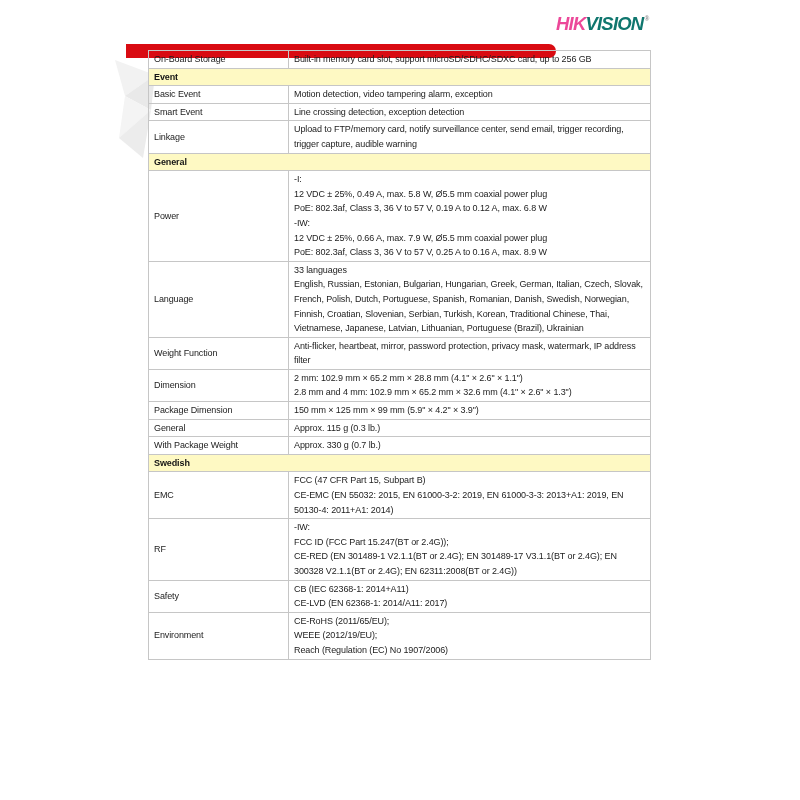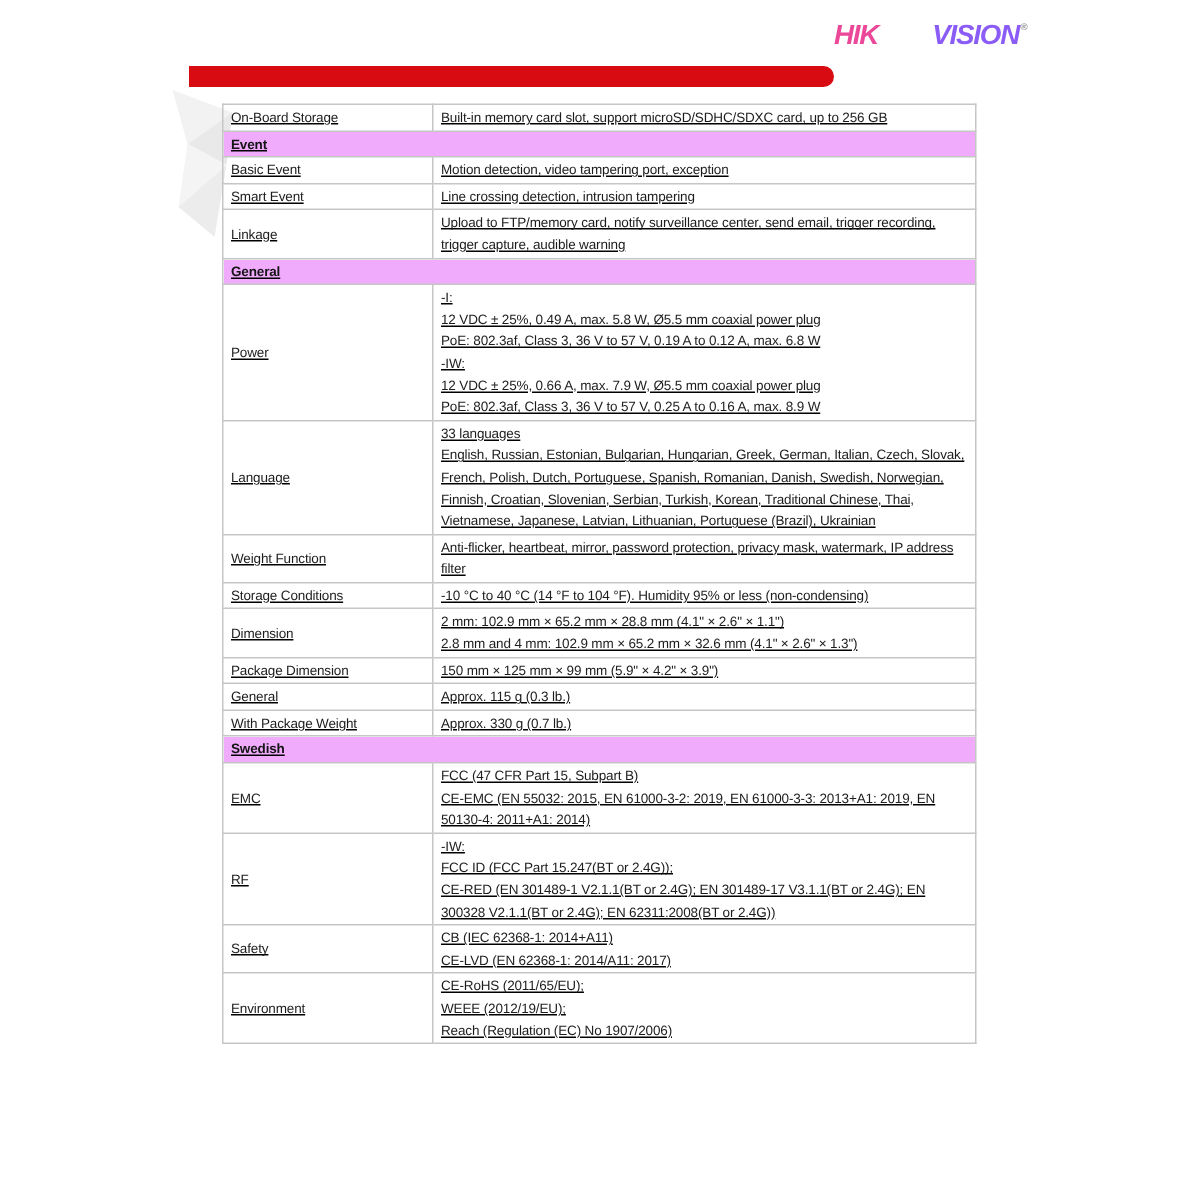--- a/index.html
+++ b/index.html
@@ -55,23 +55,22 @@
     left: 111px;
     top: 58px;
     width: 48px;
     height: 108px;
     pointer-events: none;
   }
   
   .spec-table-wrap {
     position: absolute;
     left: 148px;
-    top: 69px;
+    top: 50px;
     width: 502px;
-    text-decoration: underline;
   }
   table.spec {
     border-collapse: collapse;
     width: 502px;
     table-layout: fixed;
     font-size: 9px;
     letter-spacing: -0.1px;
     color: #1c1c1c;
   }
   table.spec col.c-label { width: 140px; }
@@ -79,32 +78,32 @@
   table.spec td {
     border: 1px solid #c6c6c6;
     padding: 1px 6px 1px 5px;
     line-height: 14.6px;
     vertical-align: middle;
     overflow: hidden;
   }
   td.lbl { }
   td.val { white-space: pre-line; }
   td.section {
-    background: #f0abfc;
+    background: #fef9c3;
     font-weight: 700;
     color: #141414;
   }
 </style>
 </head>
 <body>
 
 <div class="page">
 
   <div class="logo">
-    <span class="hik" style="color: #ec4899;">HIK</span><span class="vision" style="color: #8b5cf6; margin-left: 36px;">VISION</span><span class="tm">®</span>
+    <span class="hik" style="color: #ec4899;">HIK</span><span class="vision" style="color: #0f766e;">VISION</span><span class="tm">®</span>
   </div>
 
   <div class="redbar" style="background: rgb(217, 11, 18);"></div>
 
   <svg class="watermark" viewBox="0 0 48 108" xmlns="http://www.w3.org/2000/svg">
     <polygon points="4,2 44,17 14,38" fill="#f2f2f2"></polygon>
     <polygon points="14,38 44,17 40,52" fill="#e9e9e9"></polygon>
     <polygon points="14,38 40,52 8,80" fill="#f4f4f4"></polygon>
     <polygon points="8,80 40,52 32,100" fill="#ececec"></polygon>
   </svg>
@@ -118,25 +117,25 @@
       <tbody id="spec-body">
           <tr>
             <td class="lbl">On-Board Storage</td>
             <td class="val">Built-in memory card slot, support microSD/SDHC/SDXC card, up to 256 GB</td>
           </tr>
           <tr>
             <td colspan="2" class="section">Event</td>
           </tr>
           <tr>
             <td class="lbl">Basic Event</td>
-            <td class="val">Motion detection, video tampering port, exception</td>
+            <td class="val">Motion detection, video tampering alarm, exception</td>
           </tr>
           <tr>
             <td class="lbl">Smart Event</td>
-            <td class="val">Line crossing detection, intrusion tampering</td>
+            <td class="val">Line crossing detection, exception detection</td>
           </tr>
           <tr>
             <td class="lbl">Linkage</td>
             <td class="val">Upload to FTP/memory card, notify surveillance center, send email, trigger recording, trigger capture, audible warning</td>
           </tr>
           <tr>
             <td colspan="2" class="section">General</td>
           </tr>
           <tr>
             <td class="lbl">Power</td>
@@ -150,24 +149,20 @@
           <tr>
             <td class="lbl">Language</td>
             <td class="val">33 languages
 English, Russian, Estonian, Bulgarian, Hungarian, Greek, German, Italian, Czech, Slovak, French, Polish, Dutch, Portuguese, Spanish, Romanian, Danish, Swedish, Norwegian, Finnish, Croatian, Slovenian, Serbian, Turkish, Korean, Traditional Chinese, Thai, Vietnamese, Japanese, Latvian, Lithuanian, Portuguese (Brazil), Ukrainian</td>
           </tr>
           <tr>
             <td class="lbl">Weight Function</td>
             <td class="val">Anti-flicker, heartbeat, mirror, password protection, privacy mask, watermark, IP address filter</td>
           </tr>
           <tr>
-            <td class="lbl">Storage Conditions</td>
-            <td class="val">-10 °C to 40 °C (14 °F to 104 °F). Humidity 95% or less (non-condensing)</td>
-          </tr>
-          <tr>
             <td class="lbl">Dimension</td>
             <td class="val">2 mm: 102.9 mm × 65.2 mm × 28.8 mm (4.1" × 2.6" × 1.1")
 2.8 mm and 4 mm: 102.9 mm × 65.2 mm × 32.6 mm (4.1" × 2.6" × 1.3")</td>
           </tr>
           <tr>
             <td class="lbl">Package Dimension</td>
             <td class="val">150 mm × 125 mm × 99 mm (5.9" × 4.2" × 3.9")</td>
           </tr>
           <tr>
             <td class="lbl">General</td>

